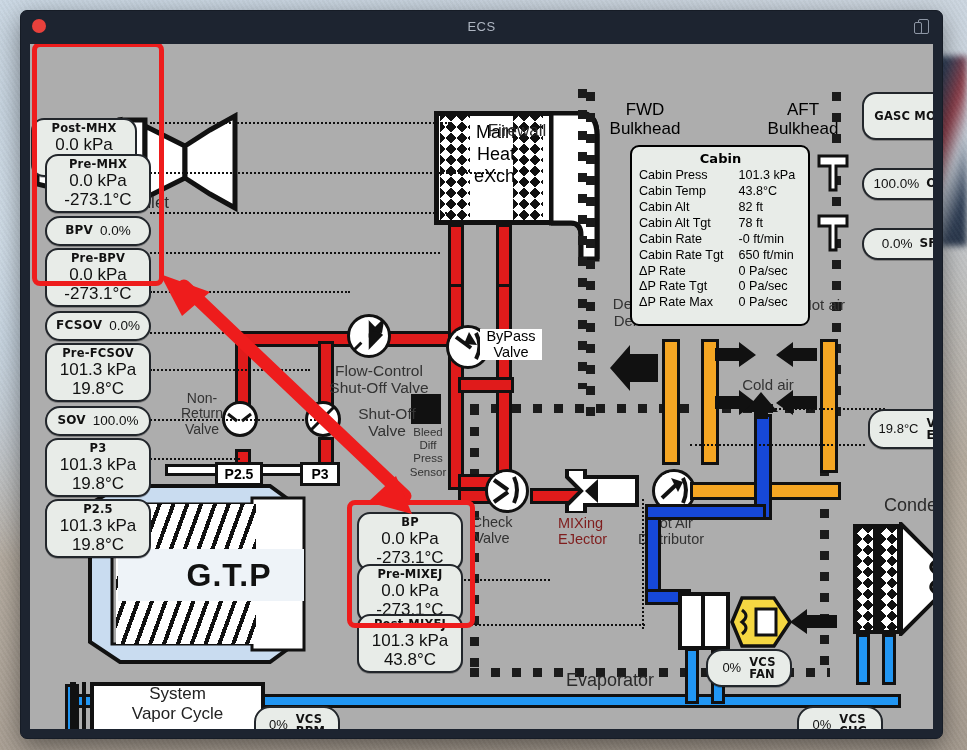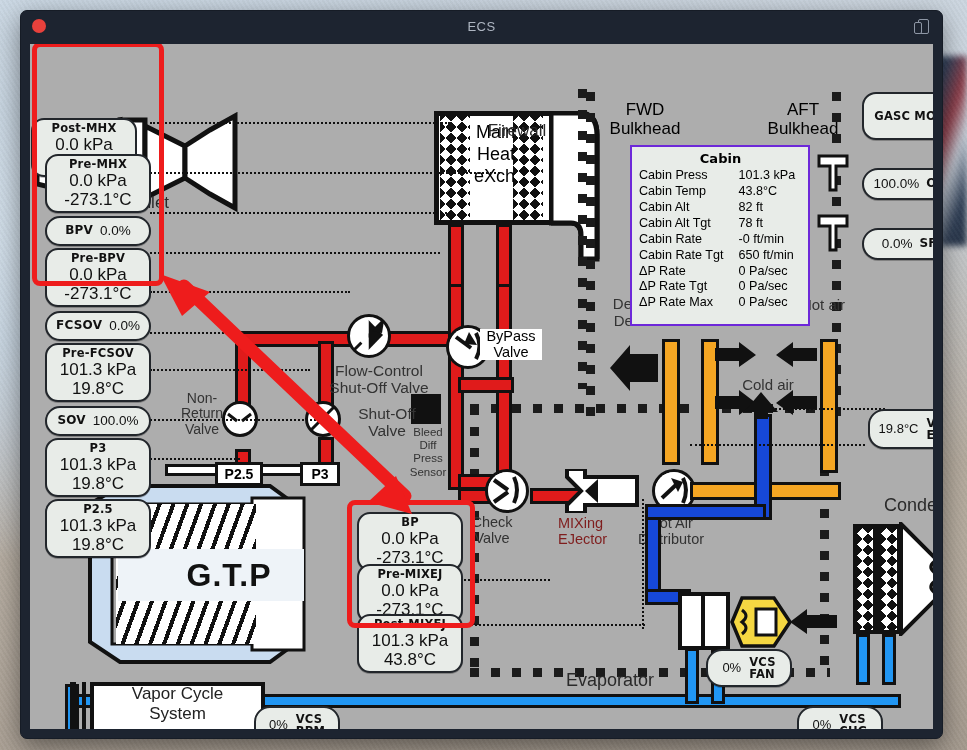--- a/index.html
+++ b/index.html
@@ -72,21 +72,21 @@
   .pill.one{flex-direction:row;gap:7px;border-radius:16px;}
   .pill.one .nm{font-size:12px;}
   .pill.one .v{font-size:13.5px;}
   .pill.rt{flex-direction:row;gap:8px;border-radius:16px;justify-content:center;}
   .pill.rt .v{font-size:13px;}
   .pill.rt .nm{font-size:11.5px;line-height:1.05;text-align:left;}
 
   
   #cabin{
     position:absolute;left:600px;top:101px;width:180px;height:181px;
-    background:#e8ece8;border:2px solid #6d28d9;border-radius:0;
+    background:#e8ece8;border:2px solid #000000;border-radius:9px;
     padding:3px 6px 0 7px;box-sizing:border-box;
   }
   #cabin h4{margin:1px 0 2px;text-align:center;font-size:13px;font-family:"DejaVu Sans",sans-serif;}
   #cabin table{width:100%;border-collapse:collapse;font-size:12.6px;}
   #cabin td{padding:0;line-height:1.265;white-space:nowrap;}
   #cabin td.val{text-align:left;padding-left:6px;}
 
   
   .lbl{position:absolute;color:#2a2a2a;font-size:17px;text-align:center;line-height:1.05;}
   .lbl.sm{font-size:13px;color:#333;}
@@ -381,22 +381,22 @@
     </svg>
     <div class="blades" style="position:absolute;left:86px;top:460px;width:140px;height:140px;opacity:1;"></div>
     <div style="position:absolute;left:88px;top:505px;width:150px;height:52px;background:#eef3f8;display:flex;align-items:center;justify-content:center;font-size:32px;font-weight:bold;letter-spacing:1px;color:#111;padding-left:36px;">G.T.P</div>
 
     <div style="position:absolute;left:135px;top:420px;width:150px;height:12px;background:#fff;border:3px solid #111;box-sizing:border-box;"></div>
     <div style="position:absolute;left:185px;top:418px;width:48px;height:24px;background:#fff;border:3px solid #111;box-sizing:border-box;display:flex;align-items:center;justify-content:center;font-size:14px;font-weight:bold;">P2.5</div>
     <div style="position:absolute;left:270px;top:418px;width:40px;height:24px;background:#fff;border:3px solid #111;box-sizing:border-box;display:flex;align-items:center;justify-content:center;font-size:14px;font-weight:bold;">P3</div>
 
     <div style="position:absolute;left:60px;top:638px;width:175px;height:62px;background:#fff;border:4px solid #111;box-sizing:border-box;"></div>
     <div style="position:absolute;left:62px;top:640px;width:171px;text-align:center;font-size:17px;line-height:1.2;color:#222;">
+      <div>System</div>
       <div>Vapor Cycle</div>
-      <div>System</div>
       <div>compressor</div>
     </div>
     <div style="position:absolute;left:40px;top:638px;width:6px;height:62px;background:#111;"></div>
     <div style="position:absolute;left:52px;top:638px;width:4px;height:62px;background:#111;"></div>
 
     <div class="dot" style="left:120px;top:78px;width:300px;"></div>
     <div class="dot" style="left:120px;top:128px;width:350px;"></div>
     <div class="dot" style="left:120px;top:168px;width:300px;"></div>
     <div class="dot" style="left:120px;top:208px;width:290px;"></div>
     <div class="dot" style="left:120px;top:247px;width:200px;"></div>

